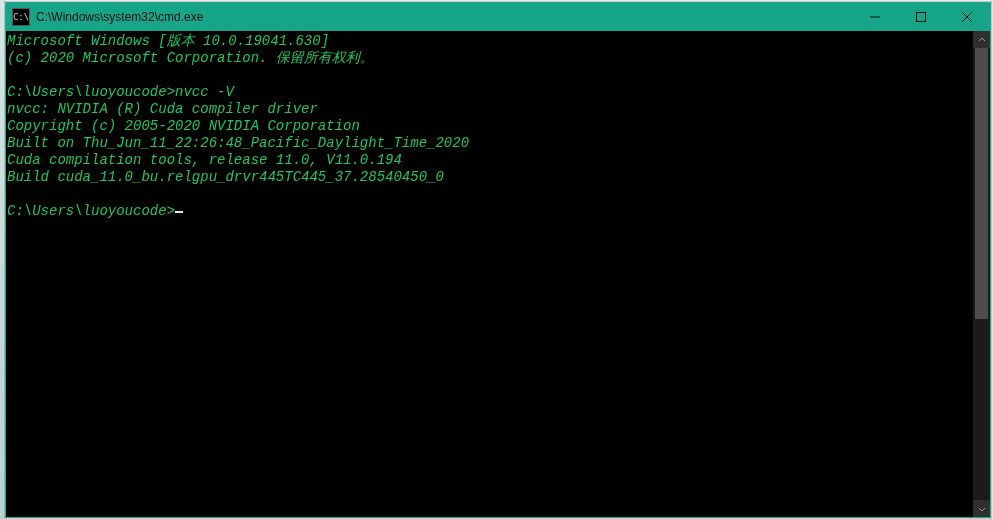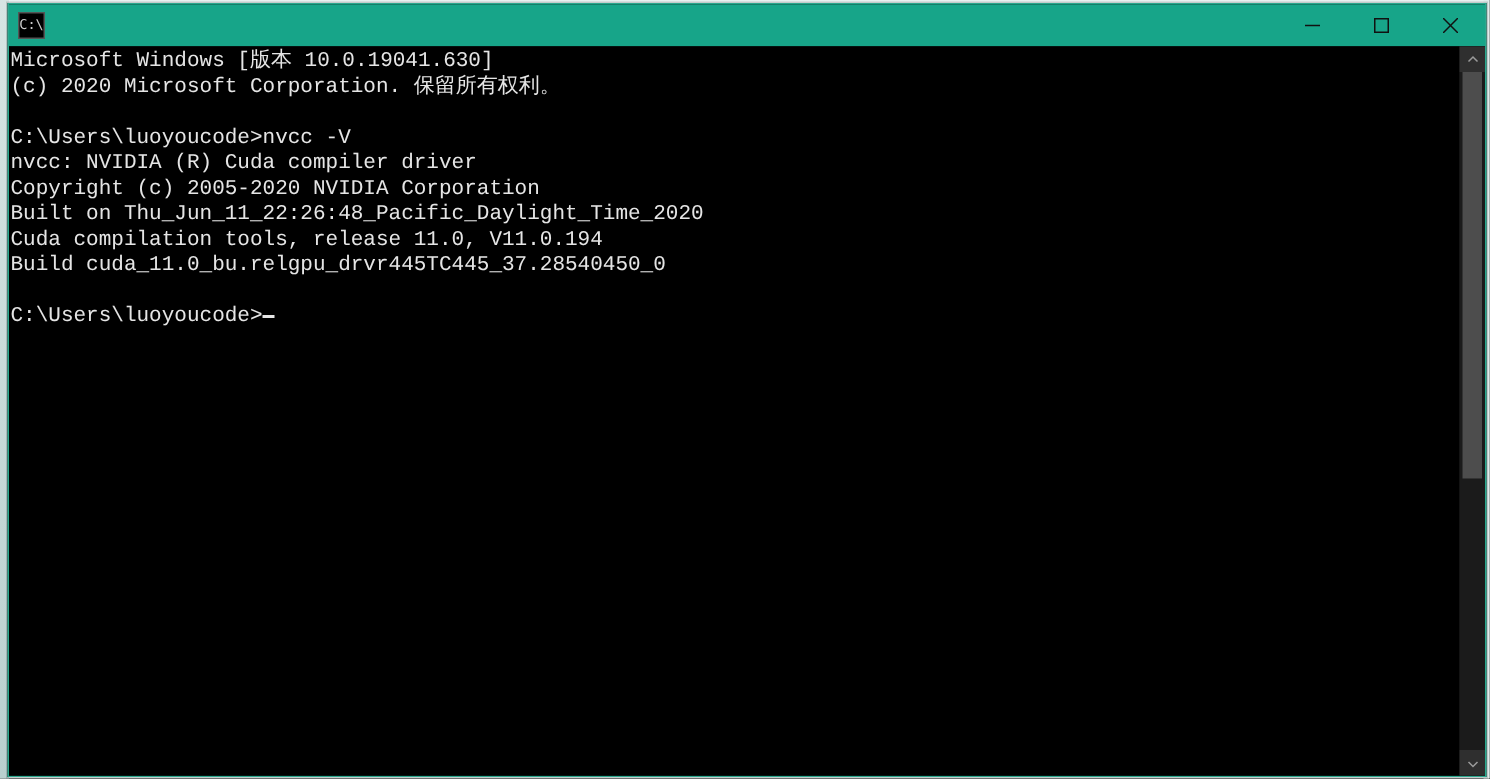--- a/index.html
+++ b/index.html
@@ -66,27 +66,28 @@
   }
   .tb-btn svg { width: 10px; height: 10px; }
   .content-wrap {
     flex: 1;
     display: flex;
     background: #000;
   }
   .terminal {
     flex: 1;
     background: #000;
-    color: #e5e5e5;
+    color: #22c55e;
     font-family: "NSimSun","SimSun","Consolas","Courier New",monospace;
     font-size: 14px;
     line-height: 17px;
     white-space: pre;
     padding: 2px 0 0 1px;
     overflow: hidden;
+    font-style: italic;
   }
   .scrollbar {
     width: 17px;
     background: #1b1b1b;
     display: flex;
     flex-direction: column;
   }
   .sb-btn {
     height: 17px;
     background: #2f2f2f;
@@ -130,20 +131,21 @@
 </head>
 <body>
 
 <div class="bg-stripe-left"></div>
 <div class="bg-stripe-right"></div>
 
 <div class="window">
 
   <div class="titlebar">
     <span class="titlebar-icon">C:\</span>
+    <span class="titlebar-title">C:\Windows\system32\cmd.exe</span>
     <span class="titlebar-spacer"></span>
     <div class="titlebar-buttons">
       <div class="tb-btn">
         <svg viewBox="0 0 10 10">
             <line x1="0" y1="5" x2="10" y2="5" stroke="#111" stroke-width="1"></line>
           </svg>
       </div>
       <div class="tb-btn">
         <svg viewBox="0 0 10 10">
             <rect x="0.5" y="0.5" width="9" height="9" fill="none" stroke="#111" stroke-width="1"></rect>

